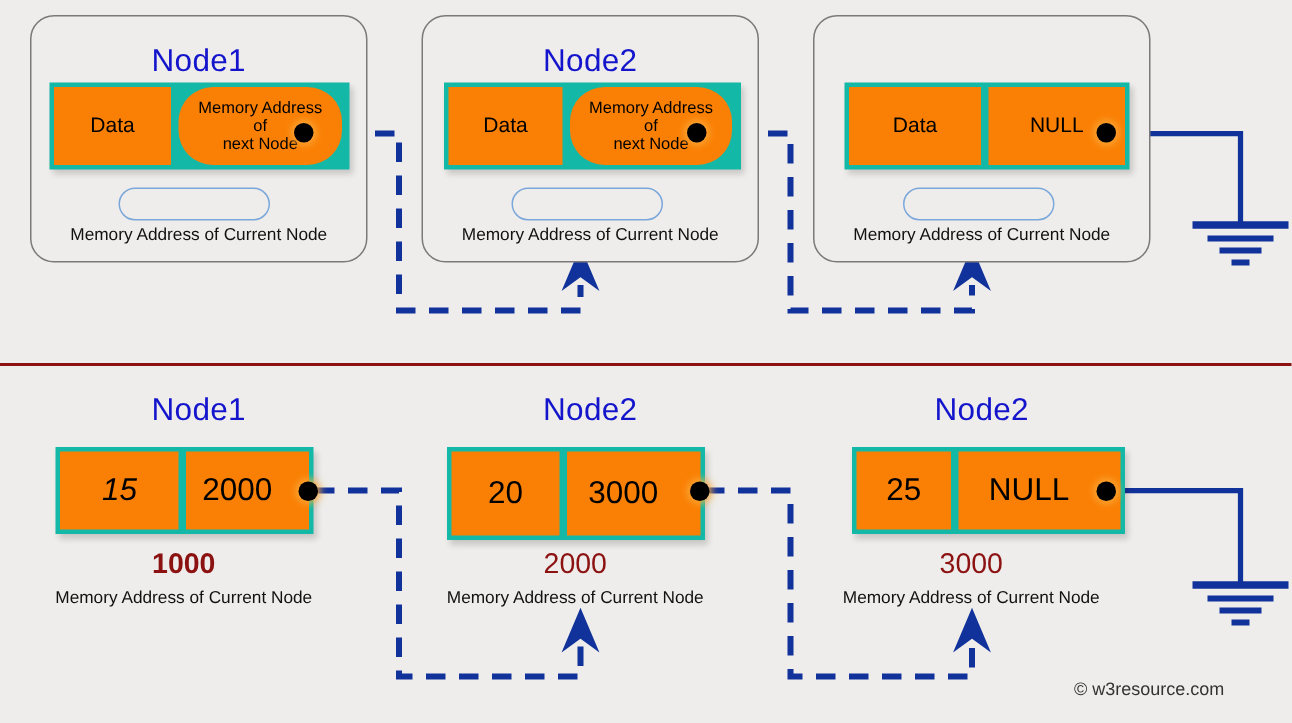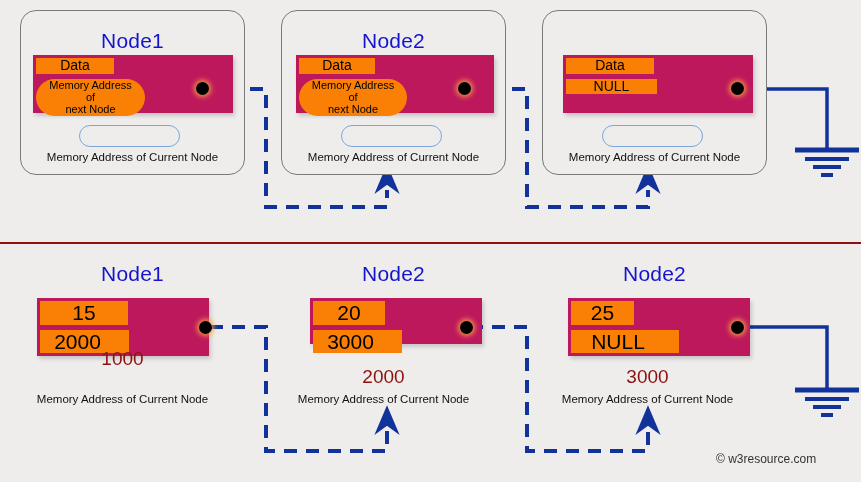--- a/index.html
+++ b/index.html
@@ -33,26 +33,25 @@
     color:#1414CC;
     font-size:21px;
     letter-spacing:.2px;
     white-space:nowrap;
   }
 
   
   .cells{
     position:absolute;
     display:flex;
-    background:#be185d;
+    background:#14b8a6;
     padding:3px;
     gap:5px;
     box-sizing:border-box;
     box-shadow:2px 3px 4px rgba(0,0,0,.16);
-    flex-direction:column;
   }
   .cell{
     background:#FA8005;
     display:flex;align-items:center;justify-content:center;
     color:#000;
     box-sizing:border-box;
     text-align:center;
     line-height:1.12;
   }
   .cell.multiline{font-size:11px;border-radius:23px;}
@@ -181,29 +180,29 @@
   <div class="cells" style="left:563px;top:55px;width:190px;height:58px;">
     <div class="cell single" style="width:88px;">Data</div>
     <div class="cell single" style="width:91px;">NULL</div>
   </div>
   <div class="dot" style="left:731px;top:82px;"></div>
   <div class="capsule" style="left:602px;top:125px;width:101px;height:22px;"></div>
   <div class="caption" style="top:151px;left:542px;width:225px;">Memory Address of Current Node</div>
 
   <div class="node-title" style="top:262px;left:20px;width:225px;">Node1</div>
   <div class="cells" style="left:37px;top:298px;width:172px;height:58px;">
-    <div class="cell value" style="width:88px;">15</div>
+    <div class="cell value" style="width:88px;font-style:italic;">15</div>
     <div class="cell value" style="width:89px;padding-right:14px;">2000</div>
   </div>
   <div class="dot" style="left:199px;top:321px;"></div>
-  <div class="addr" style="top:348px;left:20px;width:205px;">1000</div>
+  <div class="addr" style="top:366px;left:20px;width:205px;font-weight:bold;">1000</div>
   <div class="caption" style="top:393px;left:20px;width:205px;">Memory Address of Current Node</div>
 
   <div class="node-title" style="top:262px;left:281px;width:225px;">Node2</div>
-  <div class="cells" style="left:298px;top:298px;width:172px;height:46px;margin-left:12px;">
+  <div class="cells" style="left:298px;top:298px;width:172px;height:62px;">
     <div class="cell value" style="width:72px;">20</div>
     <div class="cell value" style="width:89px;padding-right:14px;">3000</div>
   </div>
   <div class="dot" style="left:460px;top:321px;"></div>
   <div class="addr" style="top:366px;left:281px;width:205px;">2000</div>
   <div class="caption" style="top:393px;left:281px;width:205px;">Memory Address of Current Node</div>
 
   <div class="node-title" style="top:262px;left:542px;width:225px;">Node2</div>
   <div class="cells" style="left:568px;top:298px;width:182px;height:58px;">
     <div class="cell value" style="width:63px;">25</div>

